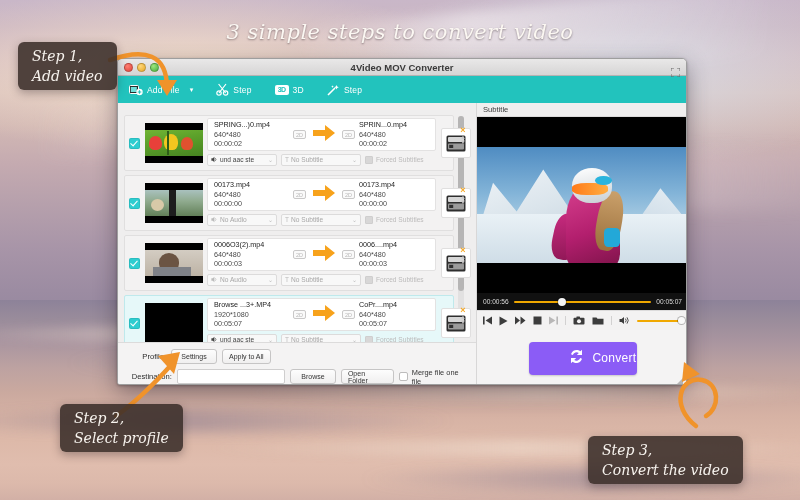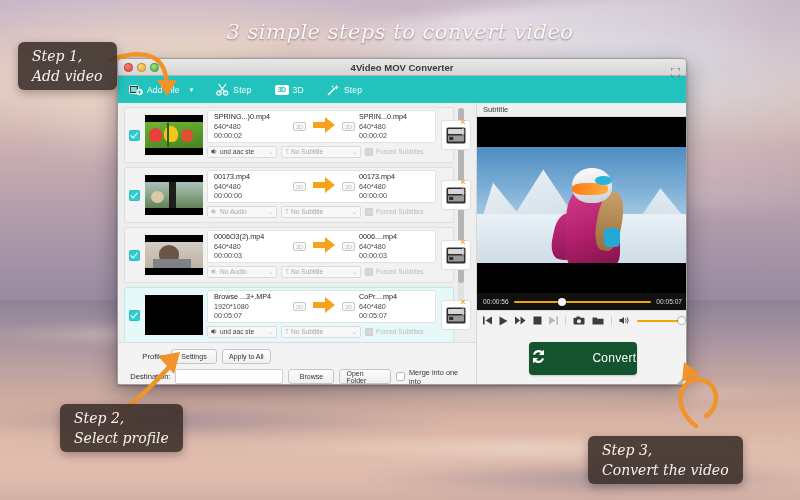--- a/index.html
+++ b/index.html
@@ -121,21 +121,21 @@
     line-height:10px; letter-spacing:-.5px;
   }
   .ic-edit { width:13px; height:12px; }
 
   
   .wbody { display:flex; height:calc(327px - 17px - 27px); }
   .left-col { width:358px; background:#efeeee; display:flex; flex-direction:column; }
   .right-col { width:212px; background:#efeeee; border-left:1px solid #d8d7d7; display:flex; flex-direction:column;}
 
   
-  .filelist { position:relative; flex:1; overflow:hidden; padding:4px 0 0 2px; }
+  .filelist { position:relative; flex:1; overflow:hidden; padding:4px 0 0 2px;margin-top:8px; }
   .fl-scrollbar {
     position:absolute; right:12px; top:5px; width:6px; height:210px;
     background:#e2e1e1; border-radius:3px;
   }
   .fl-thumb {
     position:absolute; left:0; top:0; width:6px; height:175px;
     background:#b6b5b5; border-radius:3px;
   }
   .frow {
     position:relative; height:56px; margin:0 22px 4px 4px;
@@ -282,22 +282,22 @@
     display:flex; align-items:center; padding:0 6px; gap:7px;
   }
   .ctl { color:#3c3c3c; display:flex; align-items:center; }
   .ctl.dim { color:#b8b7b7; }
   .ctl-sep { width:1px; height:9px; background:#d2d1d1; }
   .vol-track { width:48px; height:2px; background:#f0a800; border-radius:1px; position:relative; }
   .vol-knob { position:absolute; right:-3px; top:-3px; width:7px; height:7px; border-radius:50%;
     background:#fafafa; box-shadow:0 0 0 1px rgba(0,0,0,.25); }
   .convert-wrap { flex:1; display:flex; align-items:center; justify-content:center; background:#f4f3f3; }
   .convert-btn {
-    width:108px; height:33px; background:#14532d; border-radius:4px;
-    display:flex; align-items:center; justify-content:space-between; gap:6px;
+    width:108px; height:33px; background:#8b5cf6; border-radius:4px;
+    display:flex; align-items:center; justify-content:flex-end; gap:6px;
     color:#fff; font-size:12px; letter-spacing:.3px;
     box-shadow: 0 1px 2px rgba(0,0,0,.18);
   }
   .resize-grip { position:absolute; right:2px; bottom:1px; width:10px; height:10px; color:#9a9a9a;}
 
   
   .callout {
     position:absolute;
     background: rgba(58,46,41,.88);
     border-radius:6px;
@@ -655,21 +655,21 @@
           <div class="btn">Settings</div>
           <div class="btn">Apply to All</div>
         </div>
         <div class="brow">
           <span class="blabel" style="width:48px">Destination:</span>
           <input class="dest-box" type="text" style="font-size: 7.6px; padding: 0px 4px; color: rgb(34, 34, 34); outline: none;" value="">
           <div class="btn">Browse</div>
           <div class="btn">Open Folder</div>
           <div class="merge">
             <span class="cb"></span>
-            <span>Merge into one into</span>
+            <span>Merge file one file</span>
           </div>
         </div>
       </div>
     </div>
 
     <div class="right-col">
       <div class="preview-header">Subtitle</div>
 
       <div class="preview-stage">
         <div class="pv-letterbox pv-top"></div>

